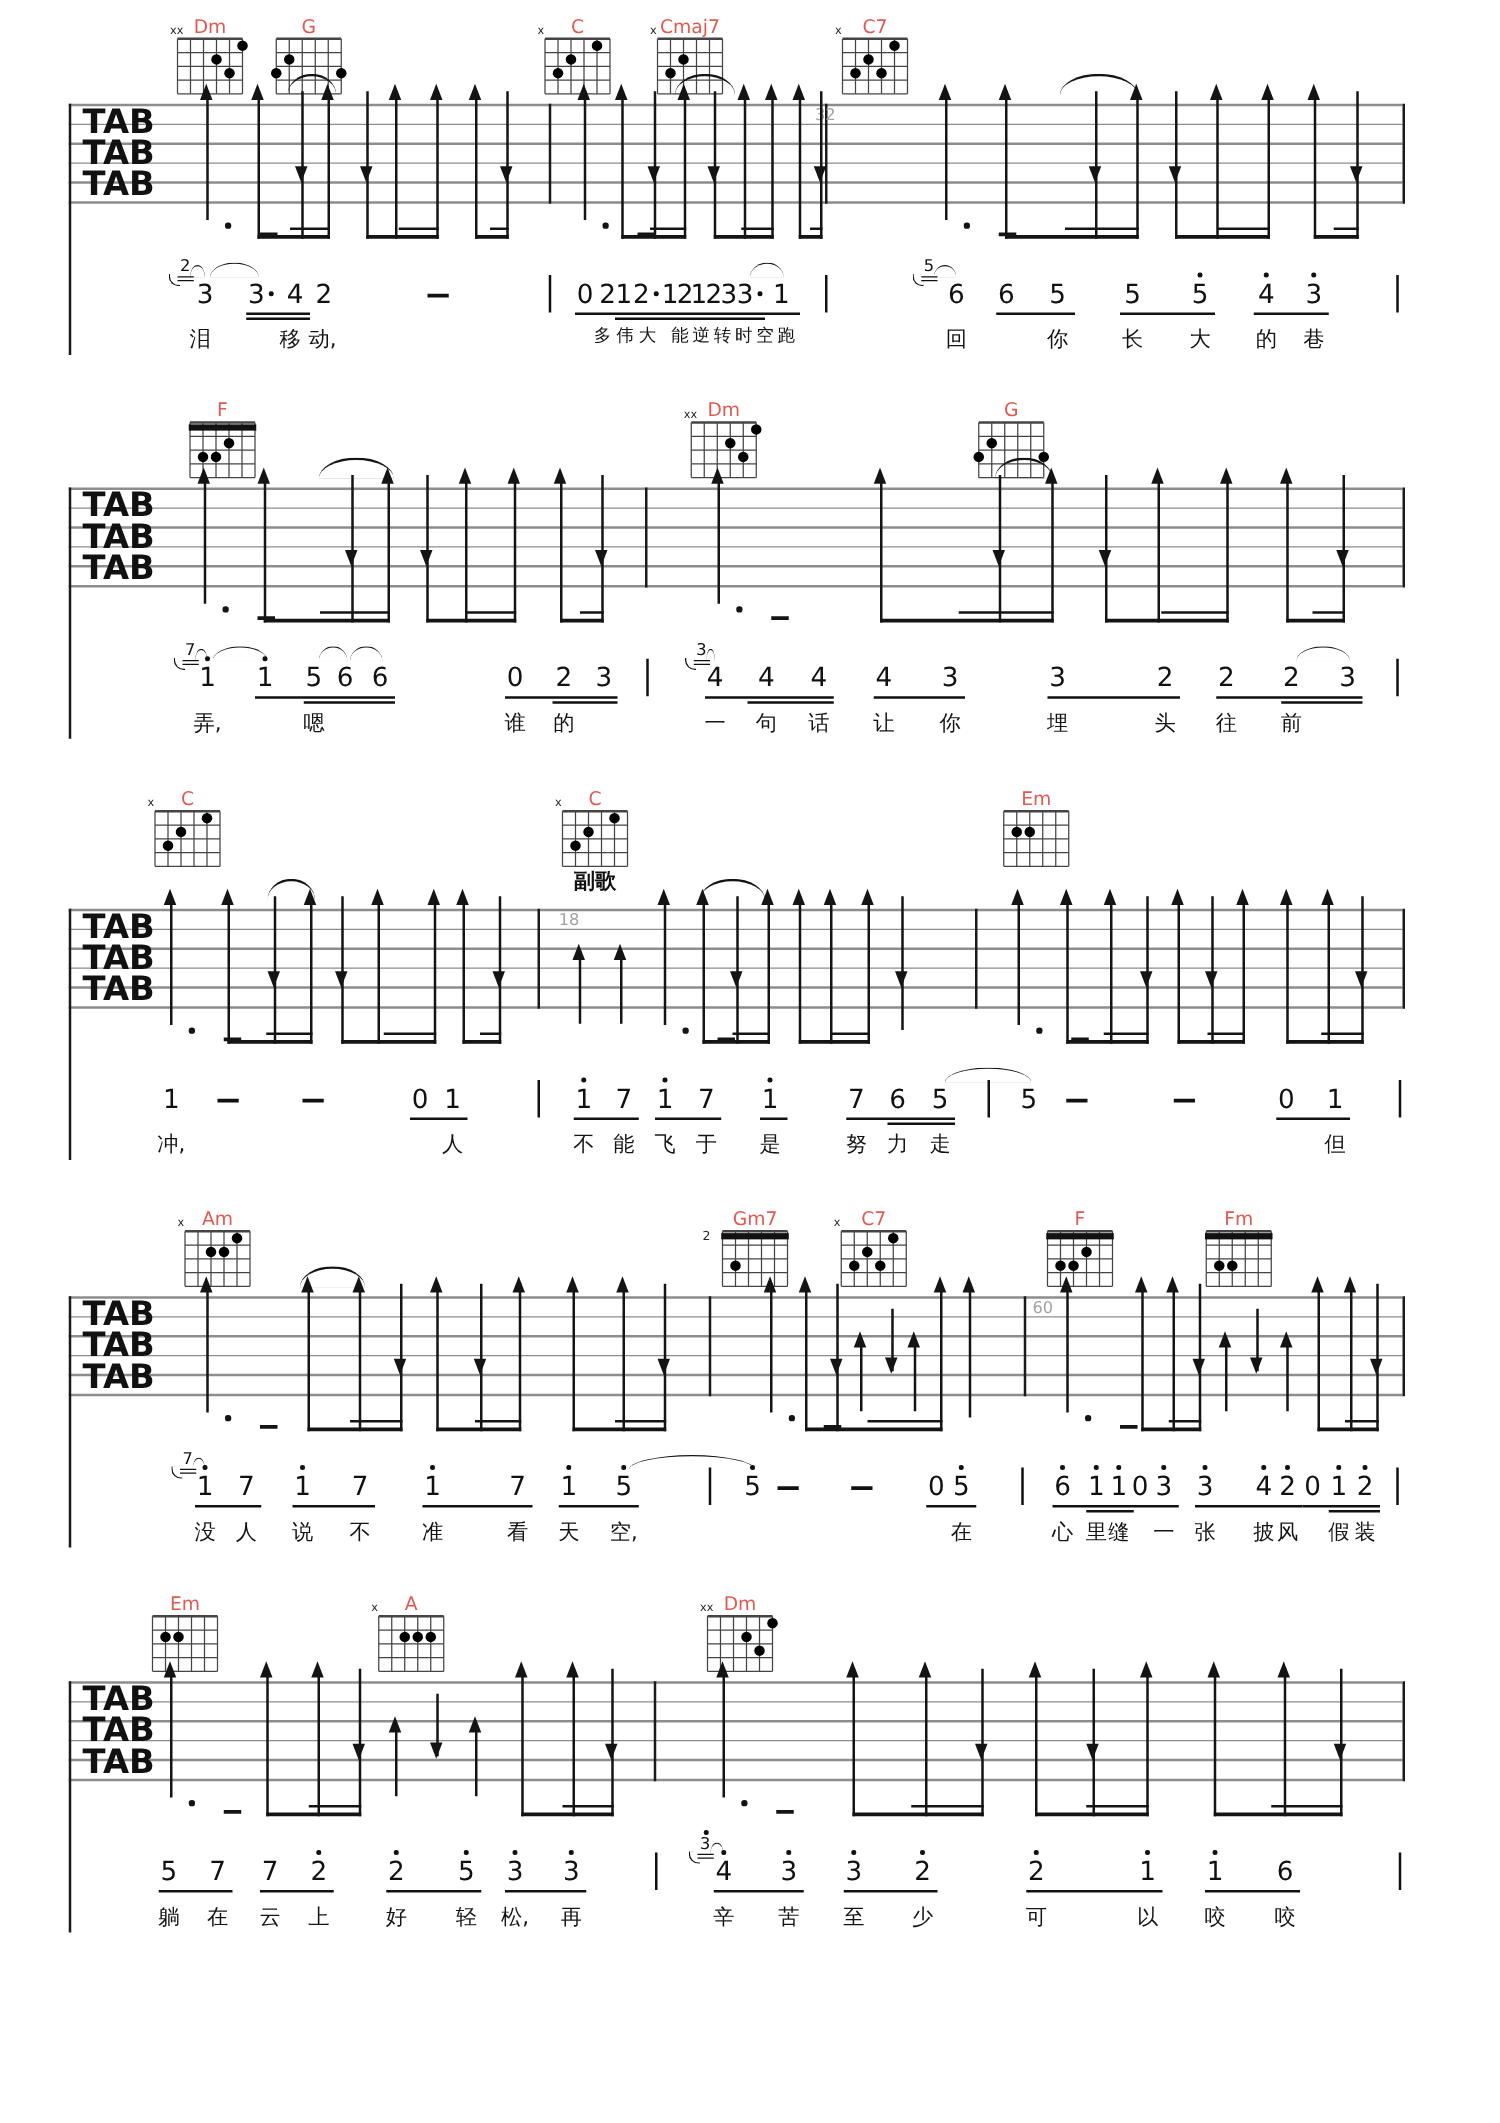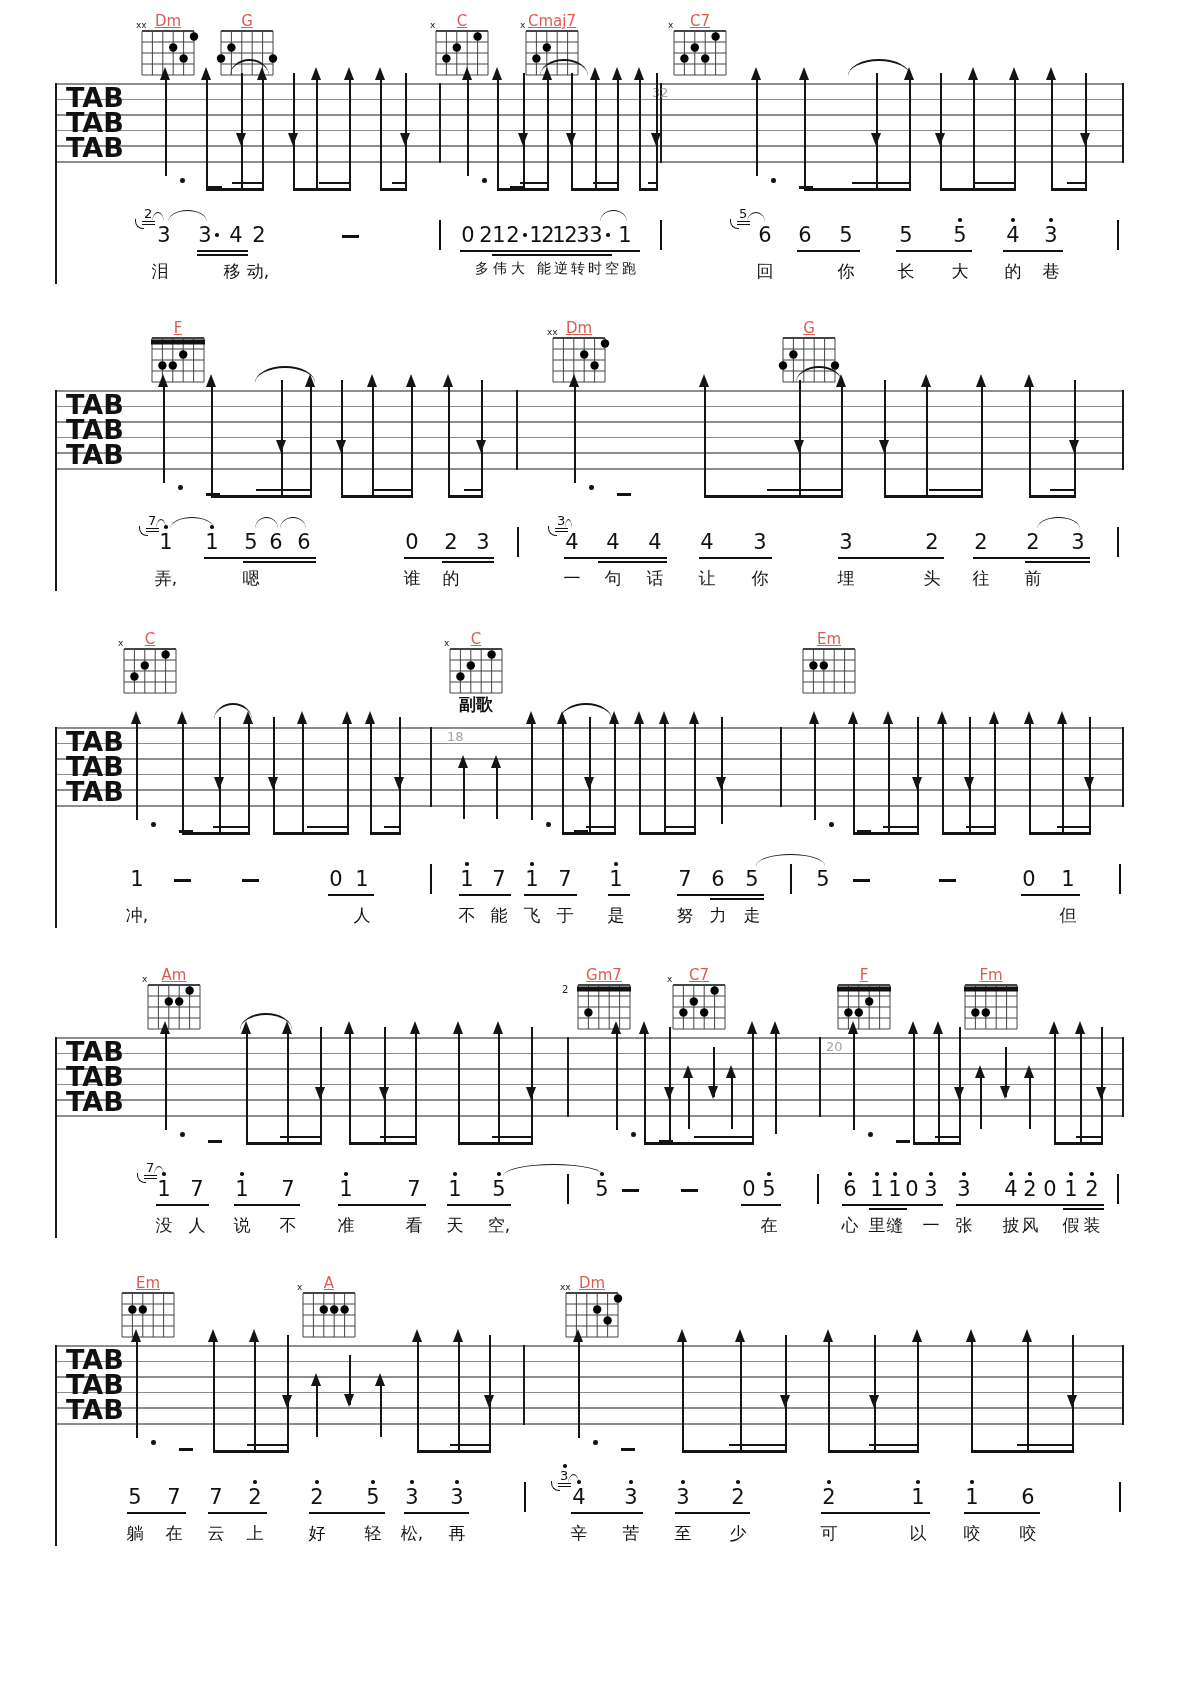--- a/index.html
+++ b/index.html
@@ -2,21 +2,21 @@
 <html><head>
 <meta charset="utf-8">
 <style>
   html,body{margin:0;padding:0;background:#fff;}
   #sheet{position:relative;width:1200px;height:1698px;background:#ffffff;overflow:hidden;
          font-family:"DejaVu Sans","Liberation Sans",sans-serif;}
   .abs{position:absolute;}
   .staffline{position:absolute;height:1.6px;background:#8d8d8d;}
   .barline{position:absolute;width:2px;background:#1b1b1b;}
   .tabclef{position:absolute;font-weight:bold;font-size:27px;line-height:25px;color:#111;letter-spacing:0;}
-  .chord-label{position:absolute;color:#e05a52;font-size:15px;text-align:center;width:64px;text-decoration:underline;}
+  .chord-label{position:absolute;color:#e05a52;font-size:15px;text-align:center;width:64px;}
   .chord-marker{position:absolute;font-size:9px;color:#222;}
   .chord-fret{position:absolute;font-size:10px;color:#222;}
   .measure-num{position:absolute;color:#a3a3a3;font-size:13px;}
   .chorus{position:absolute;color:#111;font-weight:bold;font-size:17px;}
   .stem{position:absolute;width:2px;background:#141414;}
   .head-up{position:absolute;width:0;height:0;border-left:5px solid transparent;border-right:5px solid transparent;border-bottom:13px solid #141414;}
   .head-dn{position:absolute;width:0;height:0;border-left:5px solid transparent;border-right:5px solid transparent;border-top:13px solid #141414;}
   .beam{position:absolute;background:#141414;}
   .arc{position:absolute;border-top:2px solid #141414;border-radius:50% 50% 0 0 / 100% 100% 0 0;}
   .tie{position:absolute;border-top:1.5px solid #141414;border-radius:50% 50% 0 0 / 100% 100% 0 0;}
@@ -680,21 +680,21 @@
       <div class="staffline" style="left: 55px; top: 1115px; width: 1067px;"></div>
       <div class="barline" style="left: 55px; top: 1036.5px; height: 201px;"></div>
       <div class="barline" style="left: 567px; top: 1036.5px; height: 80px;"></div>
       <div class="barline" style="left: 819px; top: 1036.5px; height: 80px;"></div>
       <div class="barline" style="left: 1122px; top: 1036.5px; height: 80px;"></div>
       <div class="tabclef" style="left: 66px; top: 1039px;">
         <div>TAB</div>
         <div>TAB</div>
         <div>TAB</div>
       </div>
-      <div class="measure-num" style="left: 826px; top: 1039px;">20</div>
+      <div class="measure-num" style="left: 826px; top: 1039px;">60</div>
       <div class="chord-label" style="left: 142px; top: 966px;">Am</div>
       <svg width="66" height="50" style="position: absolute; left: 141px; top: 983px; overflow: visible;">
         <line x1="7" x2="7" y1="2" y2="46" stroke="#444" stroke-width="1"></line>
         <line x1="17.4" x2="17.4" y1="2" y2="46" stroke="#444" stroke-width="1"></line>
         <line x1="27.8" x2="27.8" y1="2" y2="46" stroke="#444" stroke-width="1"></line>
         <line x1="38.2" x2="38.2" y1="2" y2="46" stroke="#444" stroke-width="1"></line>
         <line x1="48.6" x2="48.6" y1="2" y2="46" stroke="#444" stroke-width="1"></line>
         <line x1="59" x2="59" y1="2" y2="46" stroke="#444" stroke-width="1"></line>
         <line x1="7" x2="59" y1="2" y2="2" stroke="#444" stroke-width="2"></line>
         <line x1="7" x2="59" y1="13" y2="13" stroke="#444" stroke-width="1"></line>

